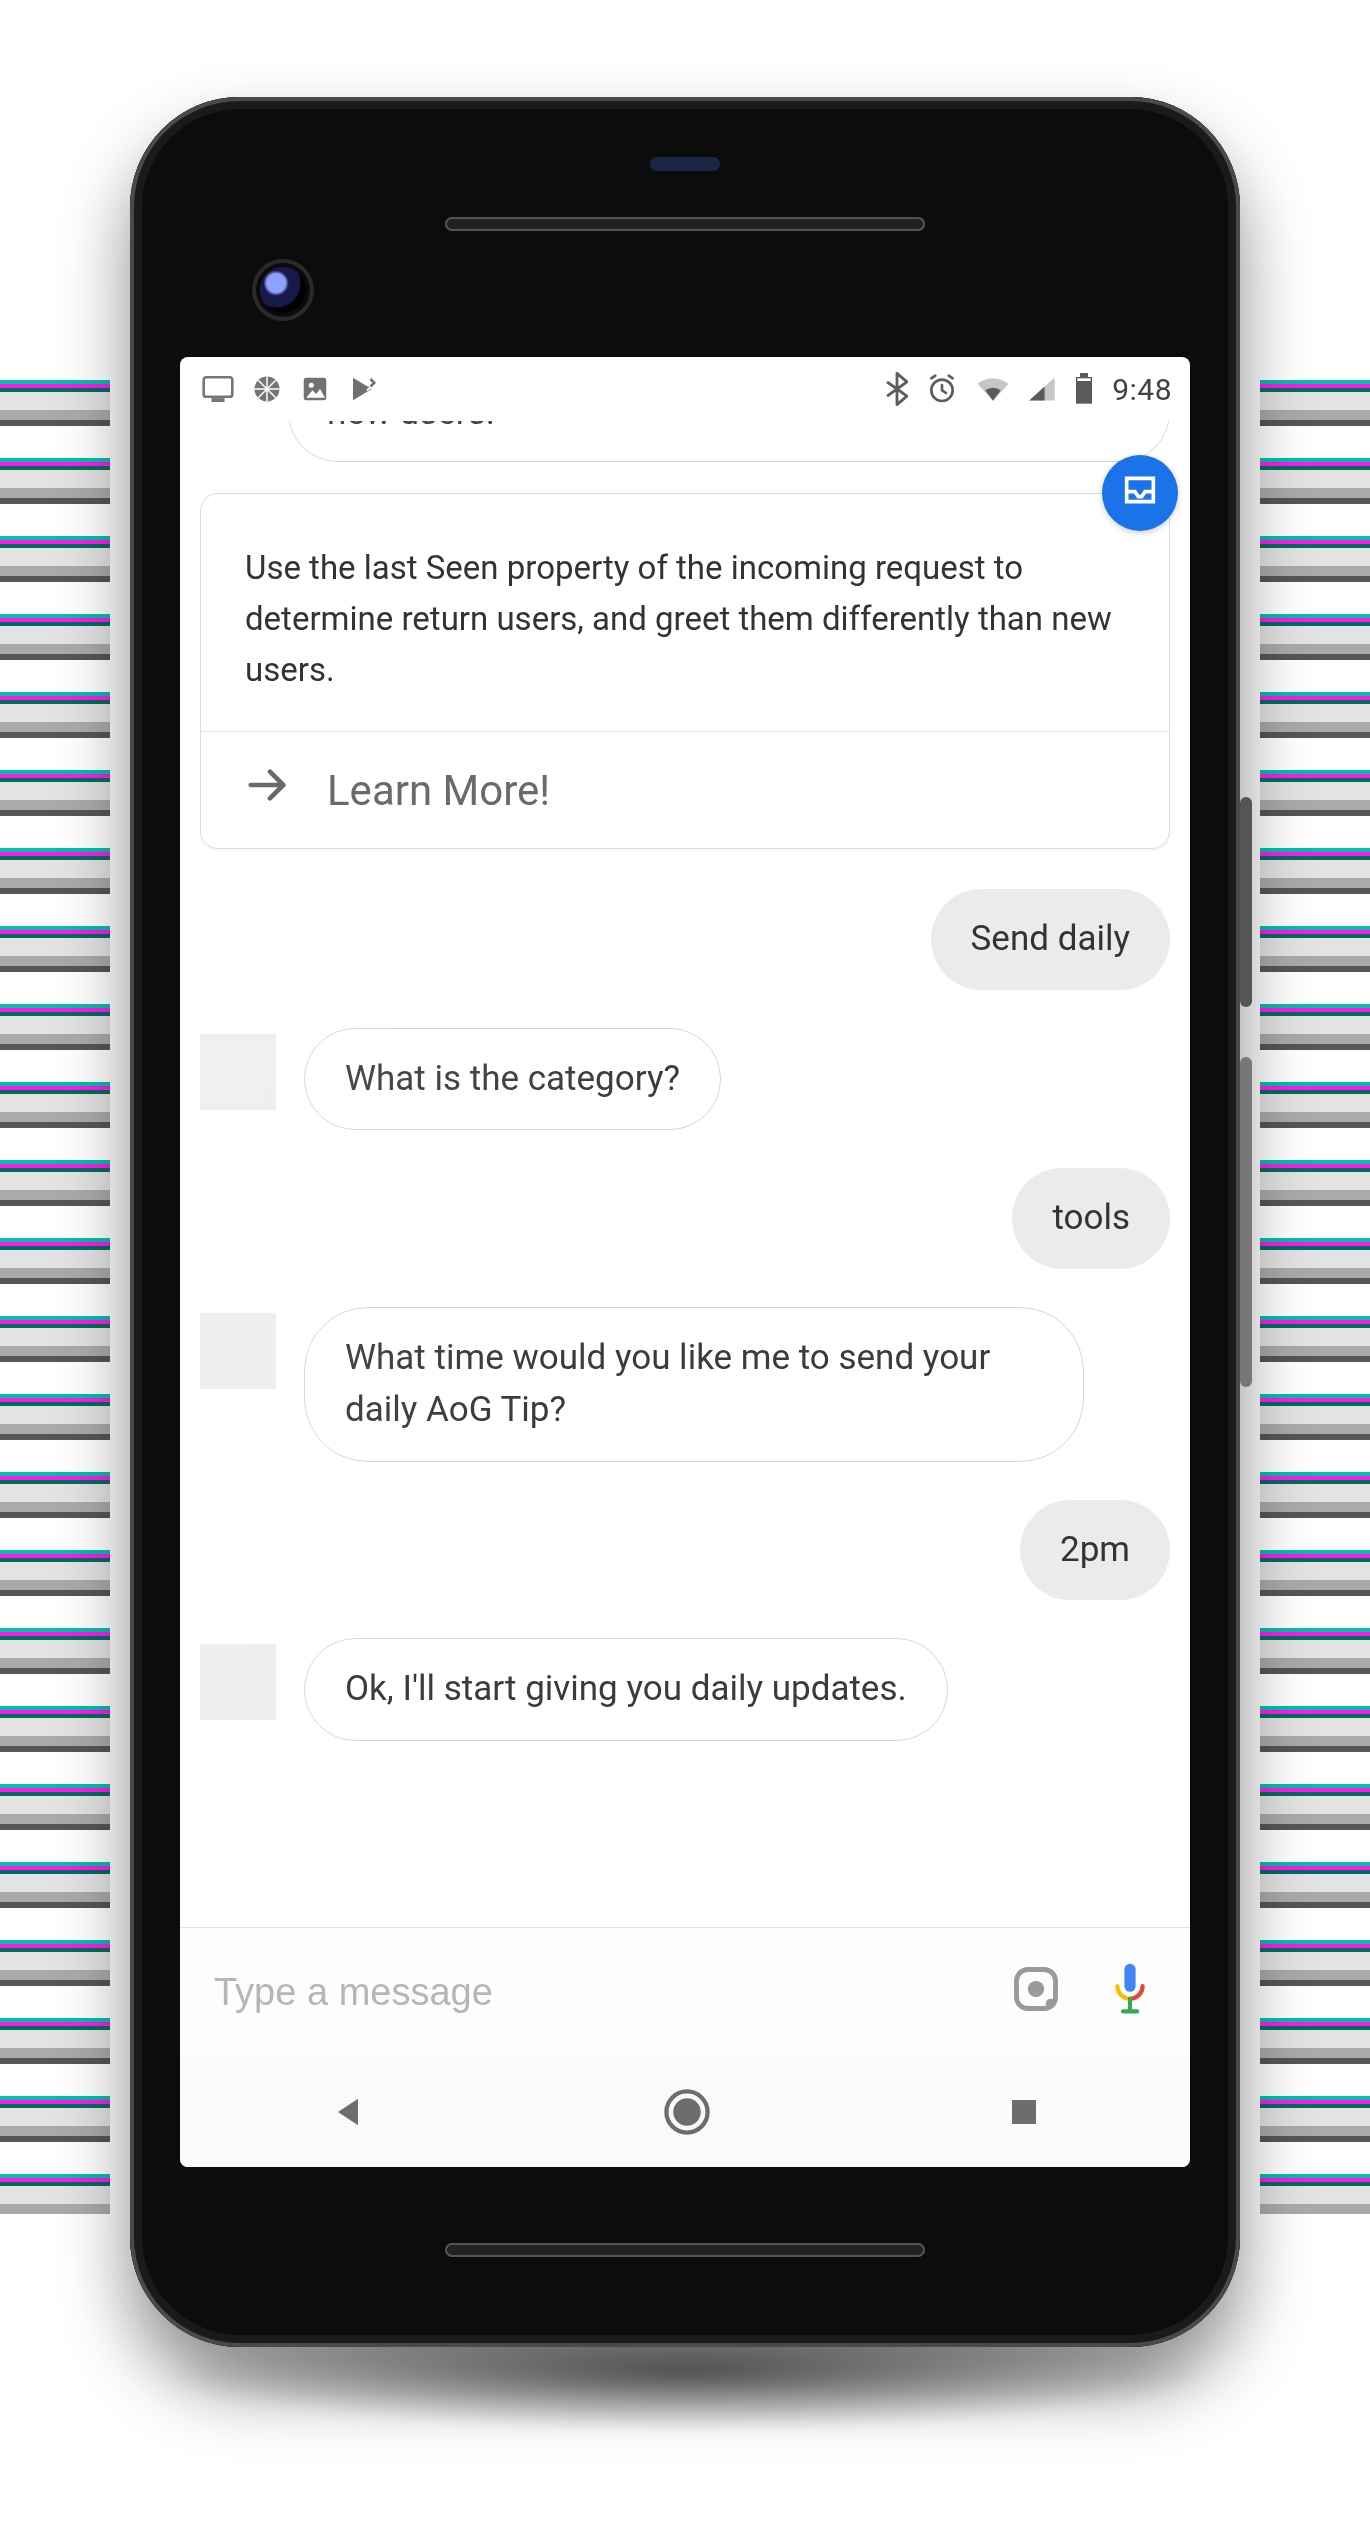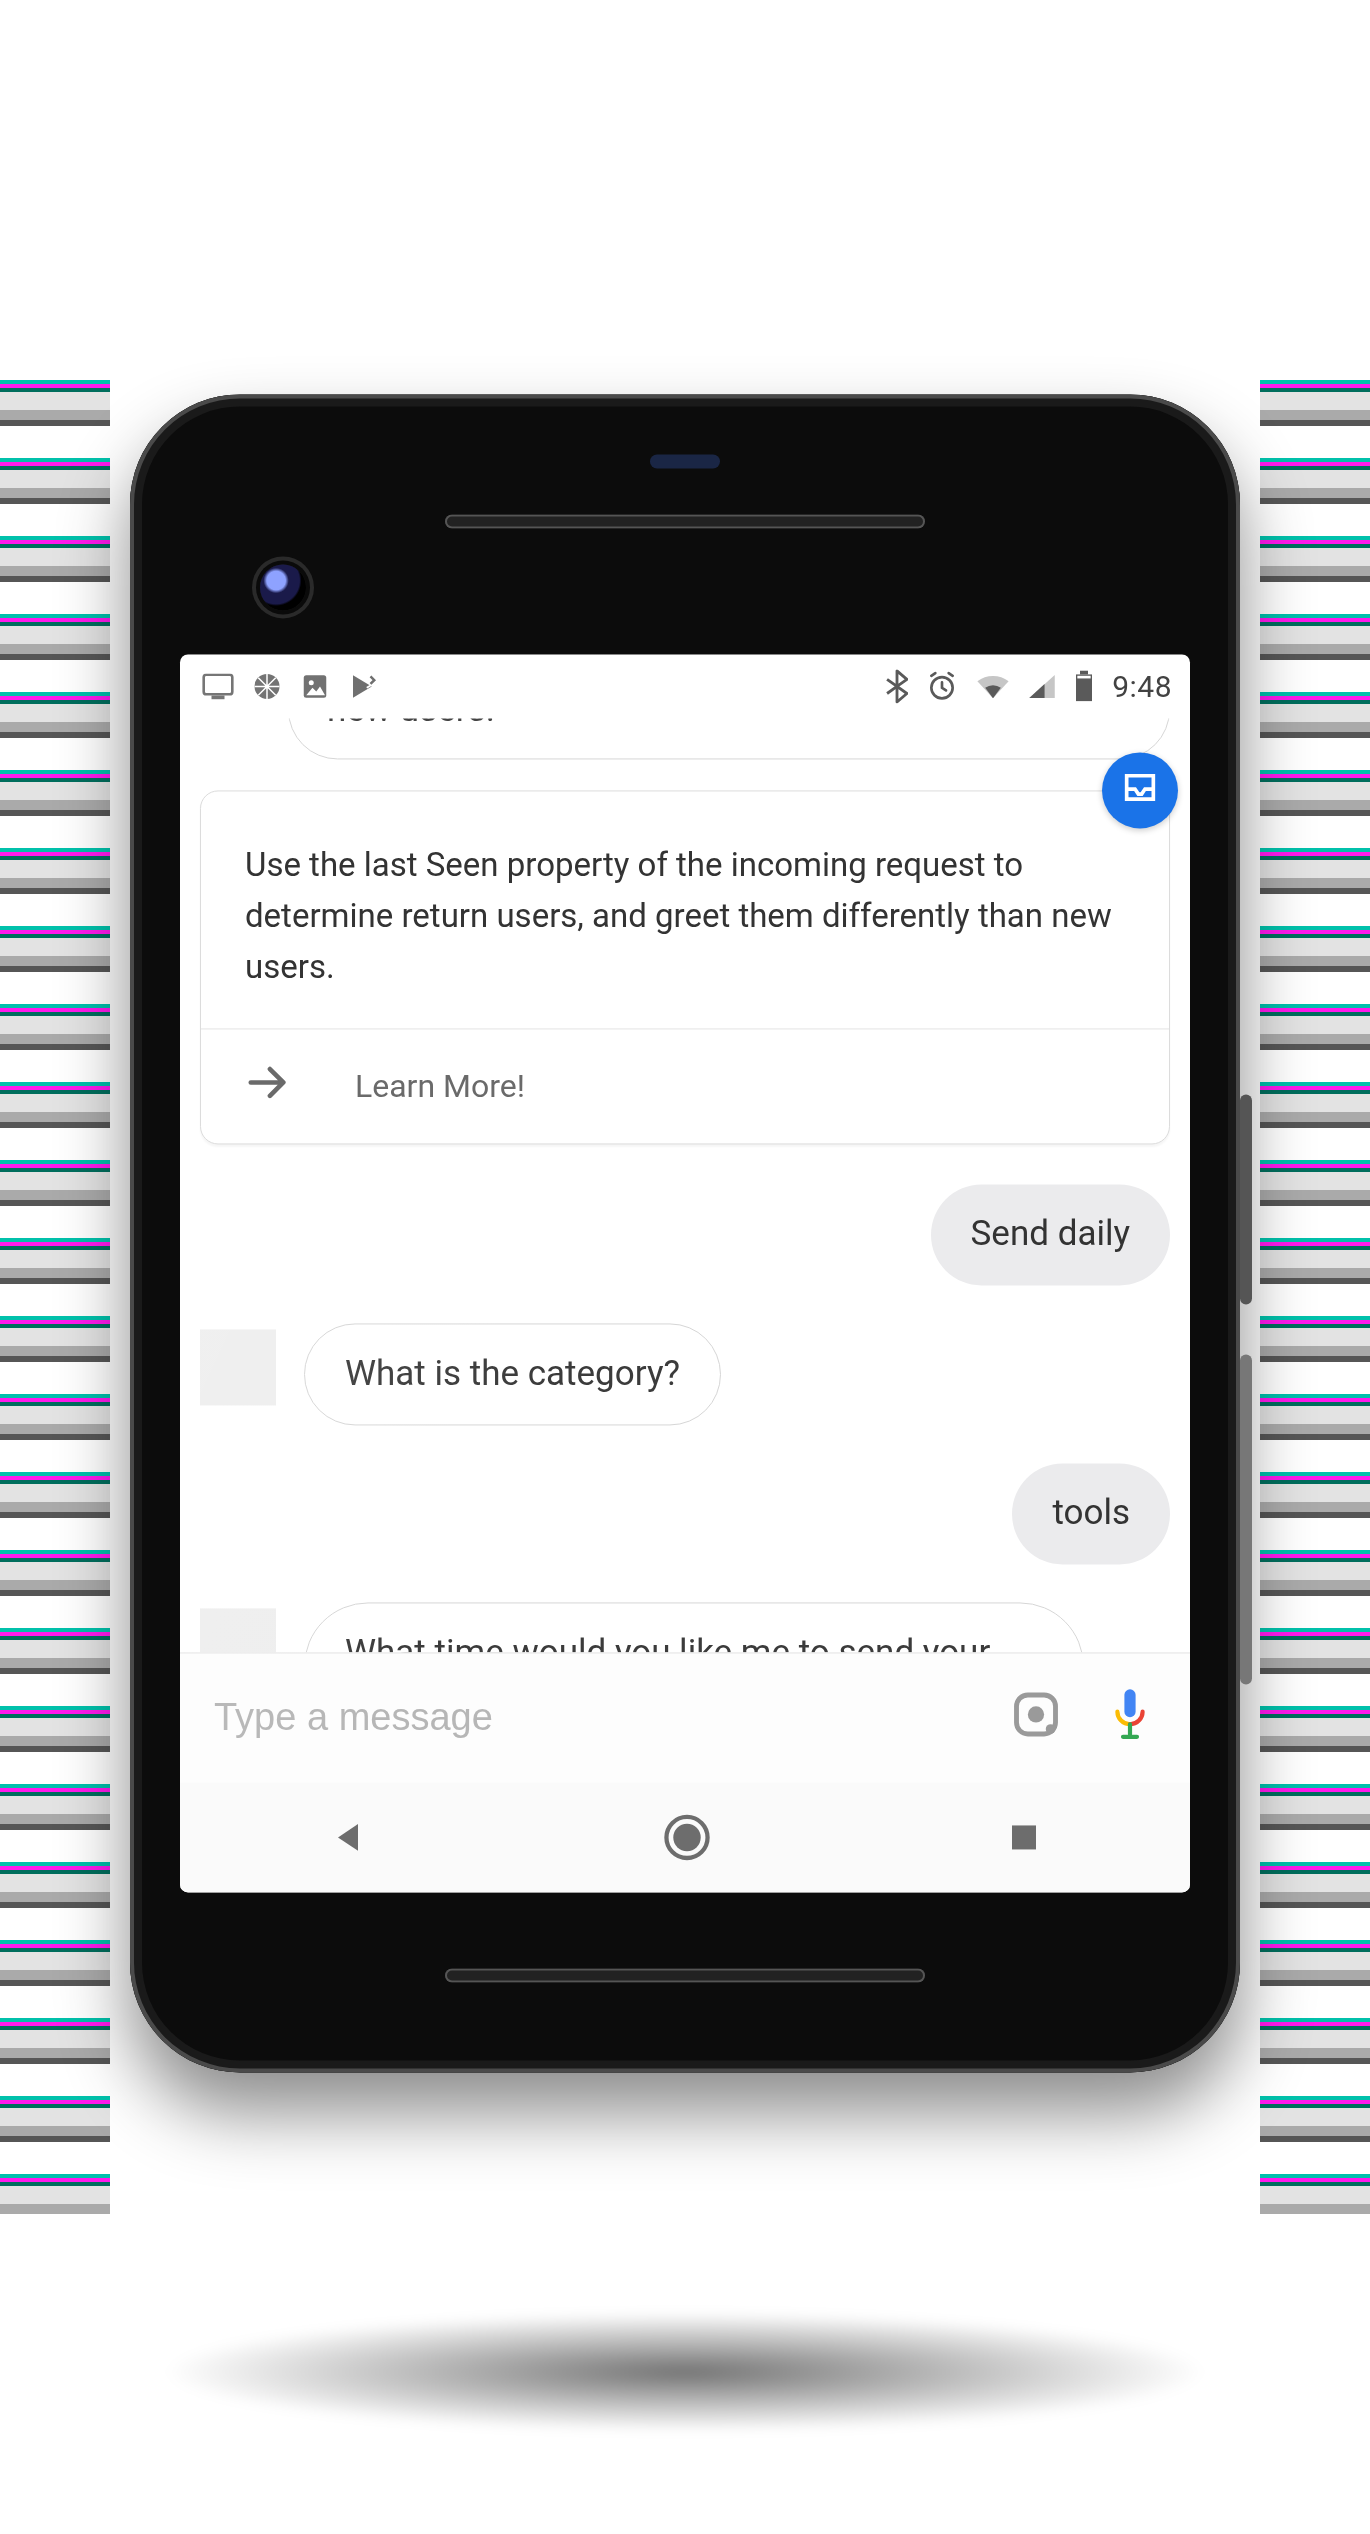--- a/index.html
+++ b/index.html
@@ -42,21 +42,21 @@
   .edge-streaks.left  { left: 0; }
   .edge-streaks.right { right: 0; }
 
   
   .phone {
     position: absolute;
     left: 50%;
     top: 50%;
     transform: translate(-50%, -52%);
     width: 1110px;
-    height: 1678px;
+    height: 2250px;
     background: #0c0c0c;
     border-radius: 110px;
     box-shadow:
       0 40px 70px rgba(0,0,0,0.45),
       inset 0 0 0 4px #4a4a4a,
       inset 0 0 0 12px #1a1a1a;
     padding: 12px;
   }
   
   .side-btn {
@@ -205,24 +205,24 @@
   .card-body {
     padding: 48px 44px 36px 44px;
     font-size: 33px;
     line-height: 1.55;
     color: #333;
   }
   .card-action {
     border-top: 1px solid #e3e3e3;
     display: flex;
     align-items: center;
-    gap: 64px;
+    gap: 36px;
     padding: 30px 44px;
     color: #6a6a6a;
-    font-size: 32px;
+    font-size: 42px;
   }
   .card-action svg { fill: #6a6a6a; }
   .card-badge {
     position: absolute;
     right: -8px;
     top: -38px;
     width: 76px;
     height: 76px;
     border-radius: 50%;
     background: #1a73e8;

